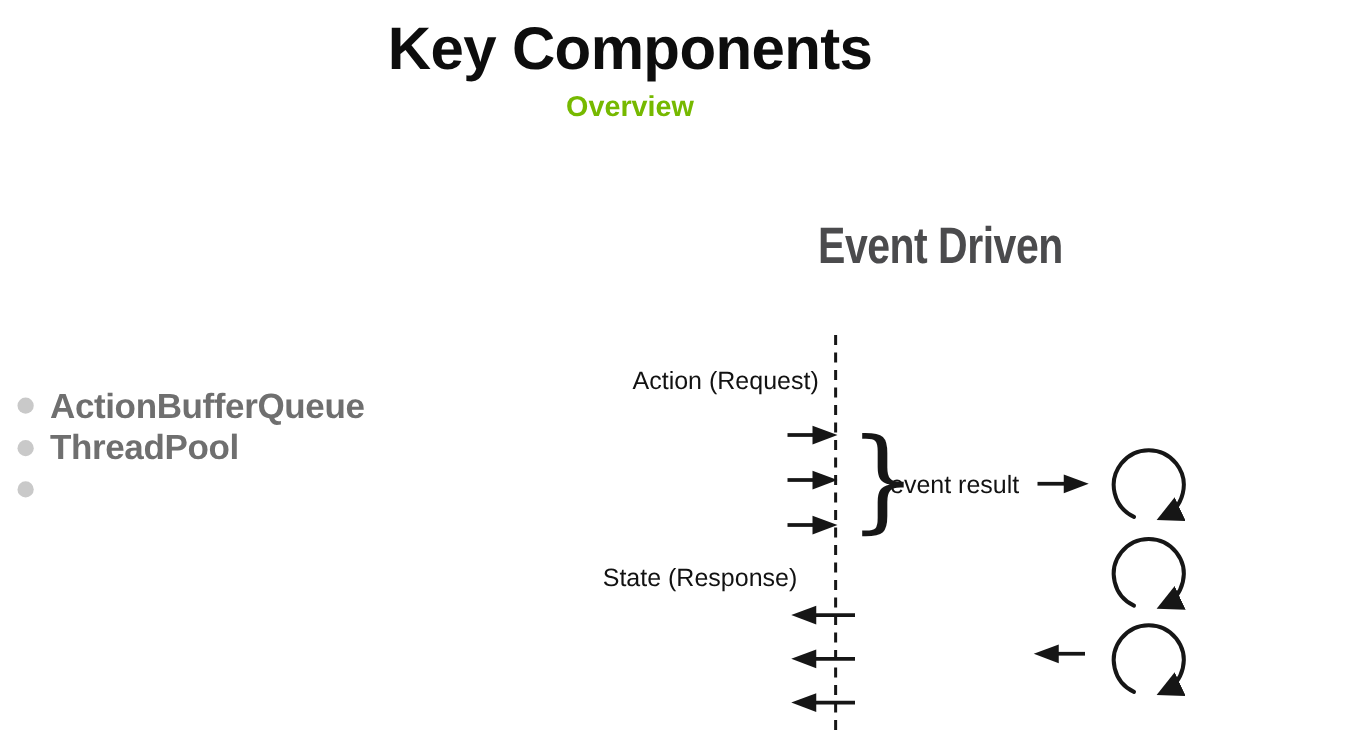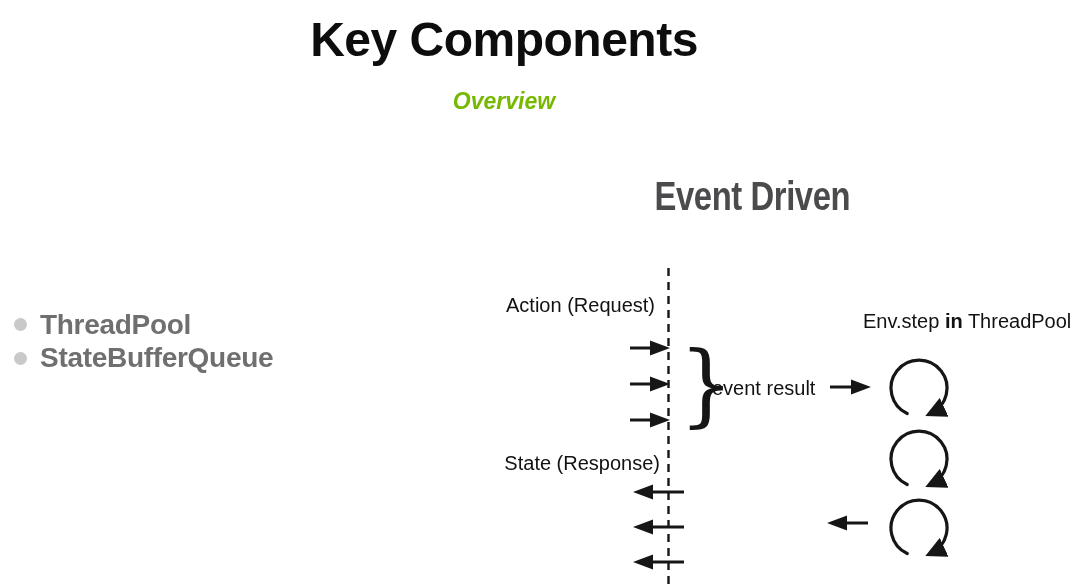--- a/index.html
+++ b/index.html
@@ -12,24 +12,23 @@
     color:#161616;
   }
   
   .header{position:absolute;left:0;top:0;width:1008px;text-align:center;}
   .slide-title{
     margin:0;padding-top:12px;
     font-size:48px;line-height:56px;font-weight:bold;
     color:#0d0d0d;letter-spacing:-0.5px;
   }
   .slide-subtitle{
-    margin:16px;padding-top:4px;
+    margin:0;padding-top:4px;
     font-size:23px;line-height:26px;font-weight:bold;
     color:#76b900;
-    font-style:italic;
   }
   
   .component-list{
     position:absolute;left:14px;top:308px;width:420px;
     list-style:none;margin:0;padding:0;
   }
   .component-list li{
     display:flex;align-items:center;height:33.5px;
   }
   .bullet-dot{
@@ -51,21 +50,21 @@
     letter-spacing:-0.5px;
     transform:scaleX(0.8);transform-origin:center;
     white-space:nowrap;
   }
   
   .dlabel{
     position:absolute;font-size:20px;line-height:24px;color:#121212;
     white-space:nowrap;
   }
   .action-label{left:455px;top:293px;width:200px;text-align:right;}
-  .state-label{left:460px;top:451px;width:200px;text-align:right;}
+  .state-label{left:460px;top:451px;width:200px;text-align:center;}
   .event-queue-label{left:712px;top:376px;}
   .result-queue-label{left:706px;top:511px;}
   .env-step-label{left:863px;top:309px;white-space:pre;}
   .env-step-label .em{font-weight:bold;}
   
   .brace{
     position:absolute;left:679px;top:333px;
     font-family:"DejaVu Serif",serif;
     font-size:86px;line-height:98px;color:#161616;
     transform:scaleY(1.04);transform-origin:top left;
@@ -79,36 +78,38 @@
 <div class="slide">
 
   <div class="header">
     <h1 class="slide-title">Key Components</h1>
     <div class="slide-subtitle">Overview</div>
   </div>
 
   <ul class="component-list">
     <li>
       <span class="bullet-dot"></span>
+      <span class="component-label">ActionBufferQueue</span>
+    </li>
+    <li>
+      <span class="bullet-dot"></span>
       <span class="component-label">ThreadPool</span>
     </li>
     <li>
       <span class="bullet-dot"></span>
-      <span class="component-label">StateBufferQueue</span>
     </li>
   </ul>
 
   <div class="diagram-title">
     <span>Event Driven</span>
   </div>
 
   <div class="dlabel action-label">Action (Request)</div>
   <div class="dlabel state-label">State (Response)</div>
   <div class="dlabel event-queue-label">event result</div>
-  <div class="dlabel env-step-label"><span>Env.step </span><span class="em">in</span><span> ThreadPool</span></div>
 
   <div class="brace">}</div>
 
   <svg class="diagram-svg" width="1080" height="584" viewBox="0 0 1080 584" aria-hidden="true">
     <defs>
       <marker id="loophead" markerWidth="6.5" markerHeight="6.5" refX="4.6" refY="3.25" orient="auto">
         <path d="M0,0 L6.5,3.25 L0,6.5 Z" fill="#161616"></path>
       </marker>
     </defs>
 

